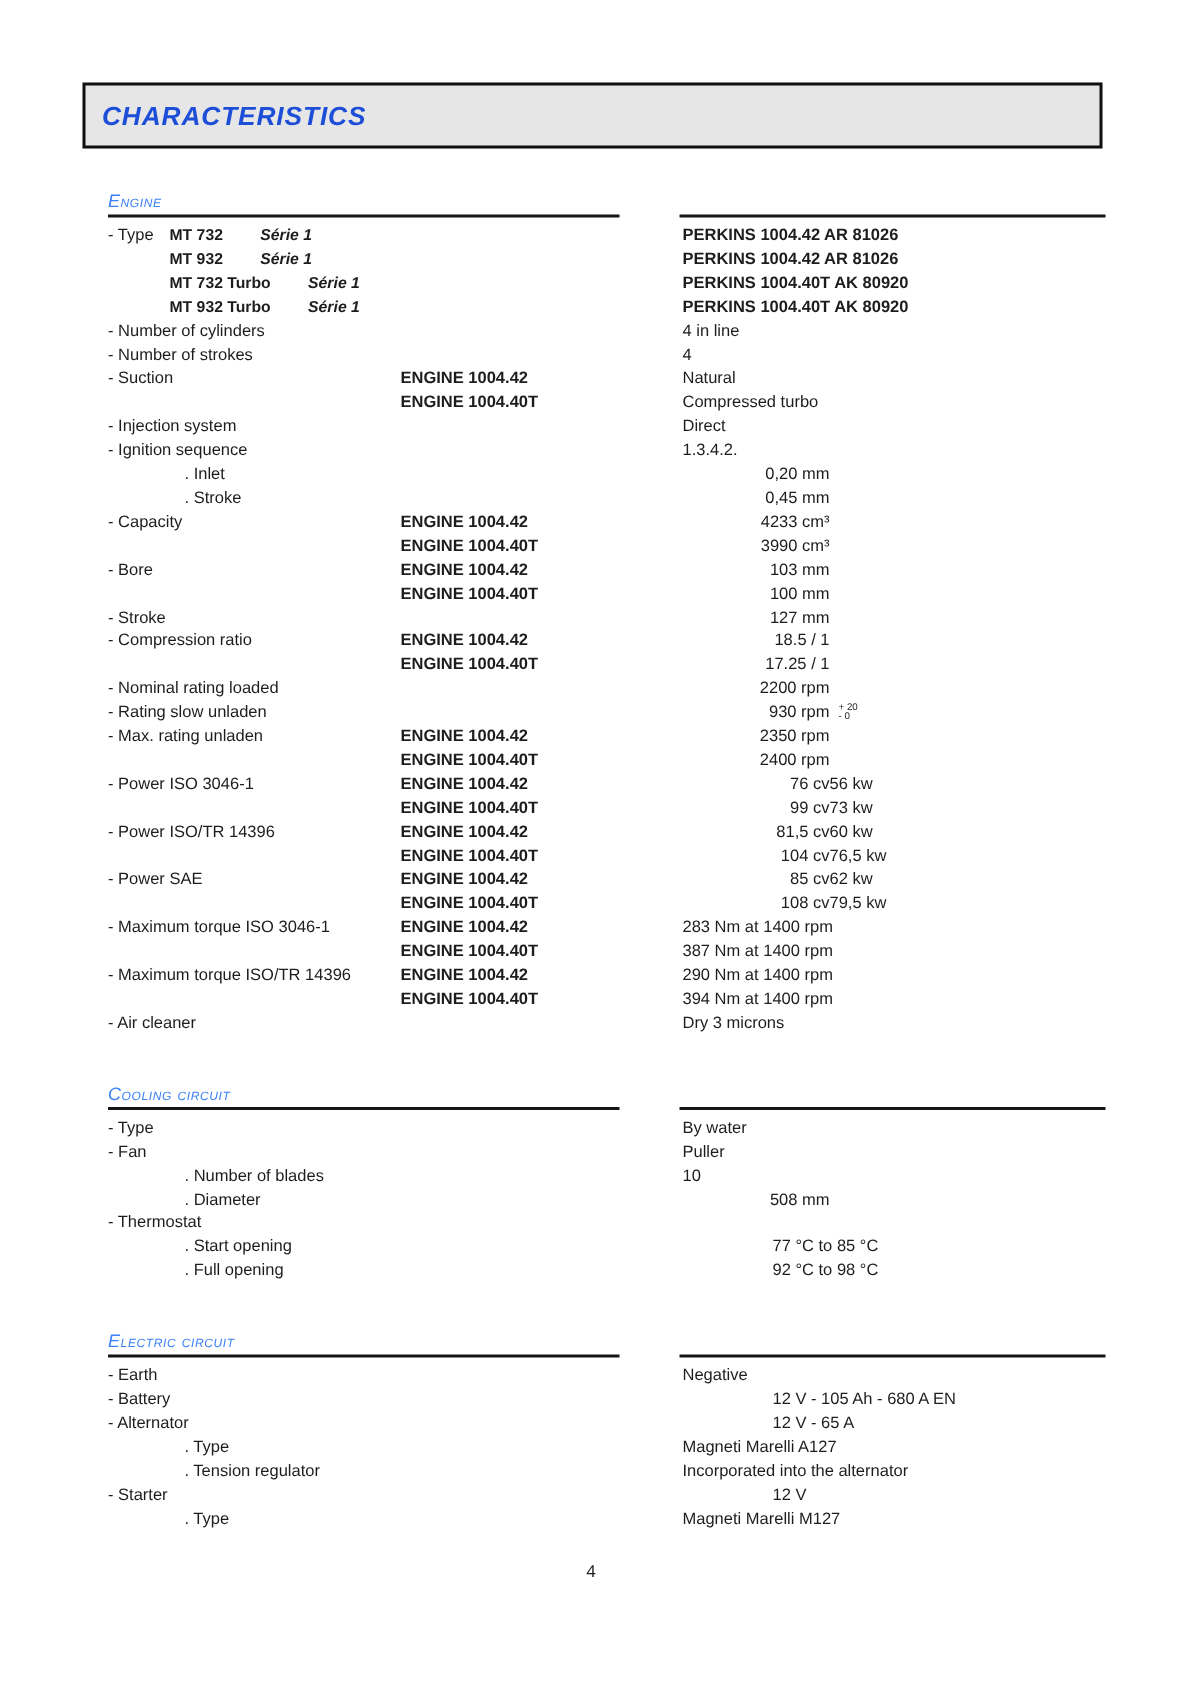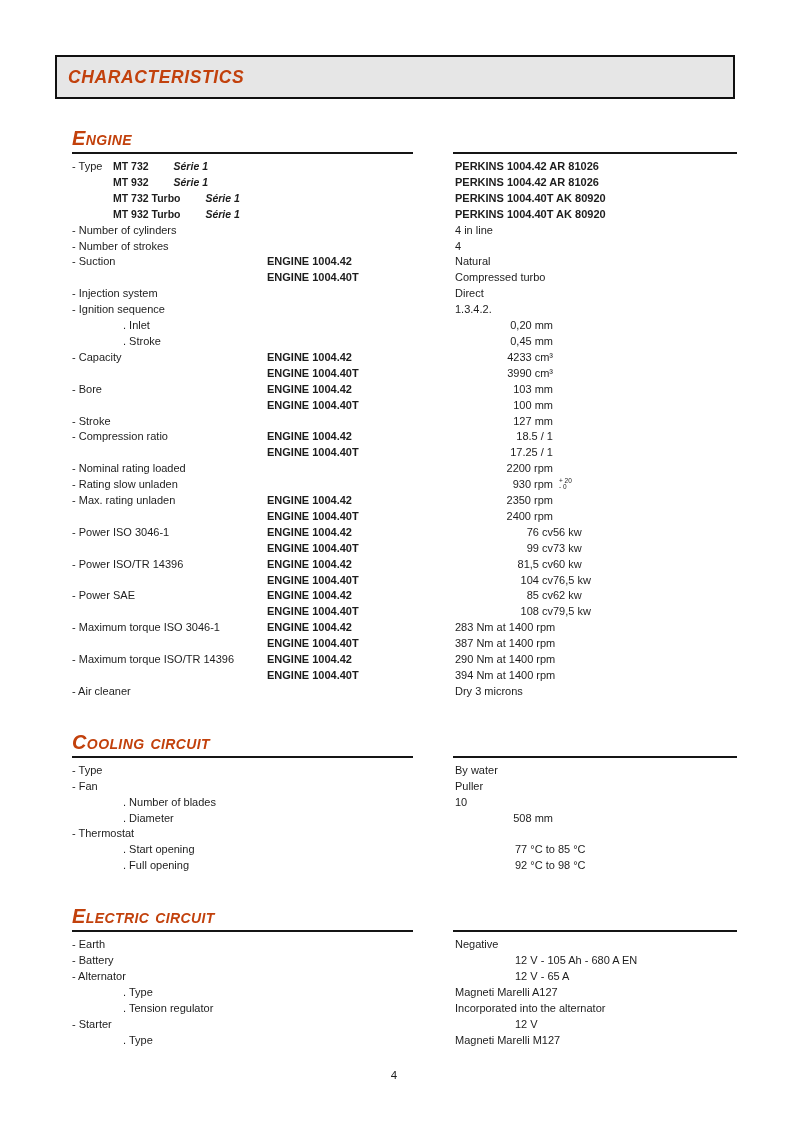--- a/index.html
+++ b/index.html
@@ -19,37 +19,37 @@
     align-items: center;
     padding-left: 11px;
     box-sizing: content-box;
   }
   .title-box h1 {
     margin: 0;
     font-size: 17.5px;
     font-weight: bold;
     font-style: italic;
     letter-spacing: 0.6px;
-    color: #c2410c;
+    color: #1d4ed8;
   }
   .content {
     margin-left: 72px;
     width: 665px;
   }
   .section { margin-top: 28px; }
   .section + .section { margin-top: 31px; }
   .sec-head { display: flex; align-items: flex-end; }
   .sec-title {
     width: 341px;
-    font-size: 20px;
-    font-weight: bold;
+    font-size: 12px;
+    font-weight: normal;
     font-style: italic;
     font-variant: small-caps;
     letter-spacing: 0.4px;
-    color: #c2410c;
+    color: #3b82f6;
     border-bottom: 2px solid #151515;
     padding-bottom: 2px;
   }
   .sec-rule {
     flex: 1;
     margin-left: 40px;
     border-bottom: 2px solid #151515;
     height: 0;
   }
   .rows { margin-top: 5px; }

